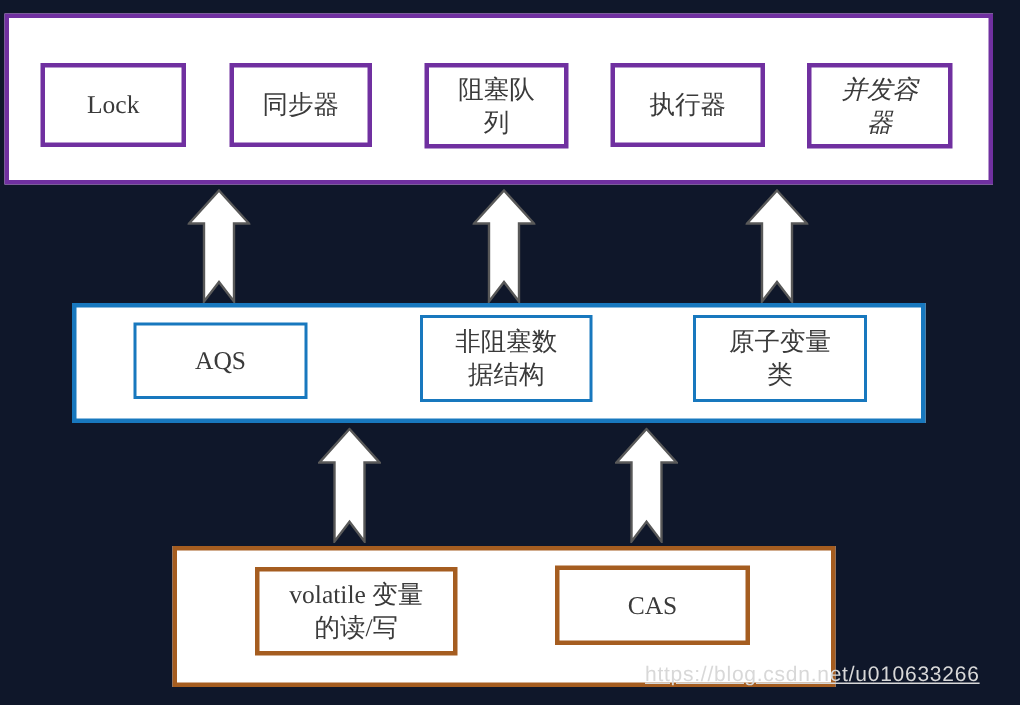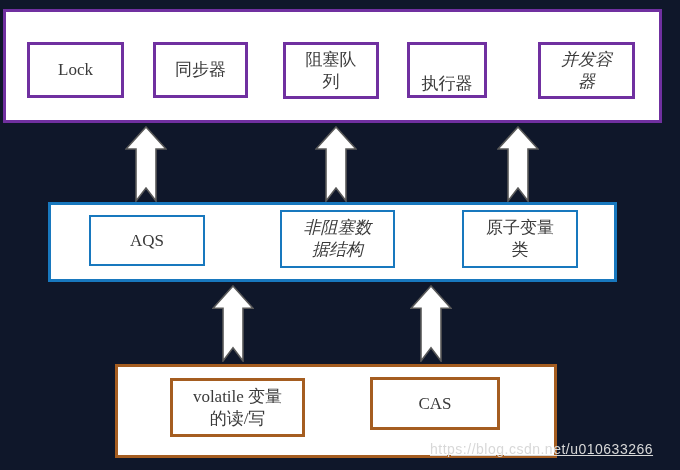--- a/index.html
+++ b/index.html
@@ -60,21 +60,21 @@
       <span></span>
     </div>
     <div class="box purple" style="left:147px; top:30px; width:95px; height:56px;">
       <span>同步器</span>
       <span></span>
     </div>
     <div class="box purple" style="left:277px; top:30px; width:96px; height:57px;align-items:center;">
       <span>阻塞队</span>
       <span>列</span>
     </div>
-    <div class="box purple" style="left:401px; top:30px; width:80px; height:56px;justify-content:flex-end;">
+    <div class="box purple" style="left:401px; top:30px; width:103px; height:56px;">
       <span>执行器</span>
       <span></span>
     </div>
     <div class="box purple" style="left:532px; top:30px; width:97px; height:57px;font-style:italic;">
       <span>并发容</span>
       <span>器</span>
     </div>
   </div>
 
   <div class="arrow" style="left:125px; top:126px; width:42px; height:76px;">
@@ -91,21 +91,21 @@
     <svg viewBox="0 0 42 76" preserveAspectRatio="none">
       <path d="M21 1 L41 23 L31 23 L31 75 L21 62 L11 75 L11 23 L1 23 Z"></path>
     </svg>
   </div>
 
   <div class="container blue" style="left:48px; top:202px; width:569px; height:80px;">
     <div class="box blue" style="left:38px; top:10px; width:116px; height:51px;">
       <span>AQS</span>
       <span></span>
     </div>
-    <div class="box blue" style="left:229px; top:5px; width:115px; height:58px;font-style:italic;">
+    <div class="box blue" style="left:229px; top:5px; width:115px; height:58px;">
       <span>非阻塞数</span>
       <span>据结构</span>
     </div>
     <div class="box blue" style="left:411px; top:5px; width:116px; height:58px;">
       <span>原子变量</span>
       <span>类</span>
     </div>
   </div>
 
   <div class="arrow" style="left:212px; top:285px; width:42px; height:77px;">

